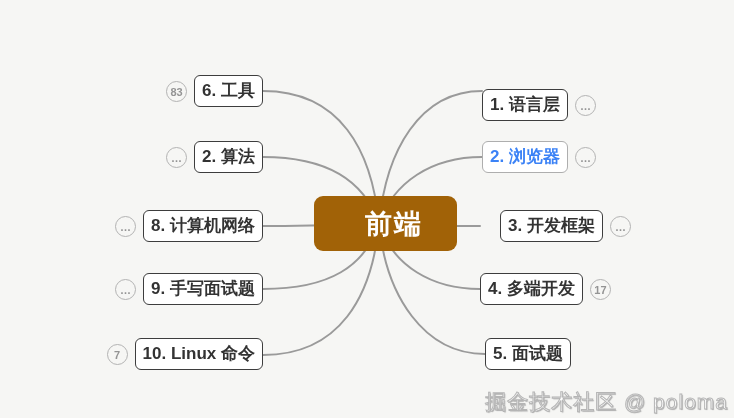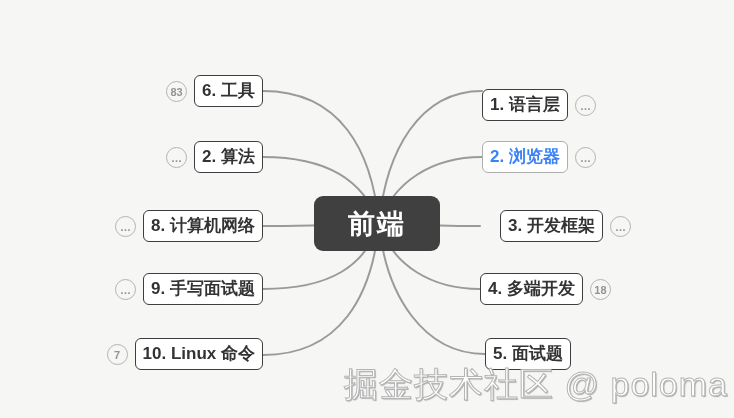--- a/index.html
+++ b/index.html
@@ -52,22 +52,22 @@
     border-radius:50%;
     color:#949494;
     font-size:11px;line-height:20px;
     text-align:center;
     box-sizing:border-box;
     flex:0 0 auto;
     background:transparent;
   }
   .watermark{
     position:absolute;z-index:3;
-    right:6px;bottom:10px;
-    font-size:34px;
+    right:6px;bottom:2px;
+    font-size:21px;
     color:#ffffff;
     -webkit-text-stroke:1px #b5b5b5;
     text-shadow:1px 1px 1px #a8a8a8;
     letter-spacing:1px;
   }
 </style>
 </head>
 <body>
 
 <div class="canvas" style="background: rgb(246, 246, 244);">
@@ -78,21 +78,21 @@
     <path d="M379,224 C340,225 300,226 263,226" style="stroke: rgb(154, 154, 154);"></path>
     <path d="M379,224 C365,266 330,289 263,289" style="stroke: rgb(154, 154, 154);"></path>
     <path d="M379,224 C372,296 340,355 263,355" style="stroke: rgb(154, 154, 154);"></path>
     <path d="M379,224 C386,150 420,91 482,91" style="stroke: rgb(154, 154, 154);"></path>
     <path d="M379,224 C393,182 432,157 482,157" style="stroke: rgb(154, 154, 154);"></path>
     <path d="M379,224 C420,225 450,226 480,226" style="stroke: rgb(154, 154, 154);"></path>
     <path d="M379,224 C393,266 432,289 480,289" style="stroke: rgb(154, 154, 154);"></path>
     <path d="M379,224 C386,296 424,354 485,354" style="stroke: rgb(154, 154, 154);"></path>
   </svg>
 
-  <div class="root-node" style="background: #404040;">前端</div>
+  <div class="root-node" style="background: #a16207; padding-left: 17px;">前端</div>
 
   <div class="node-row anchor-right" style="top:75px">
     <span class="badge">83</span>
     <div class="node-box">6. 工具</div>
   </div>
   <div class="node-row anchor-right" style="top:141px">
     <span class="badge">…</span>
     <div class="node-box">2. 算法</div>
   </div>
   <div class="node-row anchor-right" style="top:210px">
@@ -115,20 +115,20 @@
   <div class="node-row" style="left:482px;top:141px">
     <div class="node-box muted">2. 浏览器</div>
     <span class="badge">…</span>
   </div>
   <div class="node-row" style="left:500px;top:210px">
     <div class="node-box">3. 开发框架</div>
     <span class="badge">…</span>
   </div>
   <div class="node-row" style="left:480px;top:273px">
     <div class="node-box">4. 多端开发</div>
-    <span class="badge">18</span>
+    <span class="badge">17</span>
   </div>
   <div class="node-row" style="left:485px;top:338px">
     <div class="node-box">5. 面试题</div>
   </div>
 
   <div class="watermark">掘金技术社区 @ poloma</div>
 </div>
 
 </body></html>

